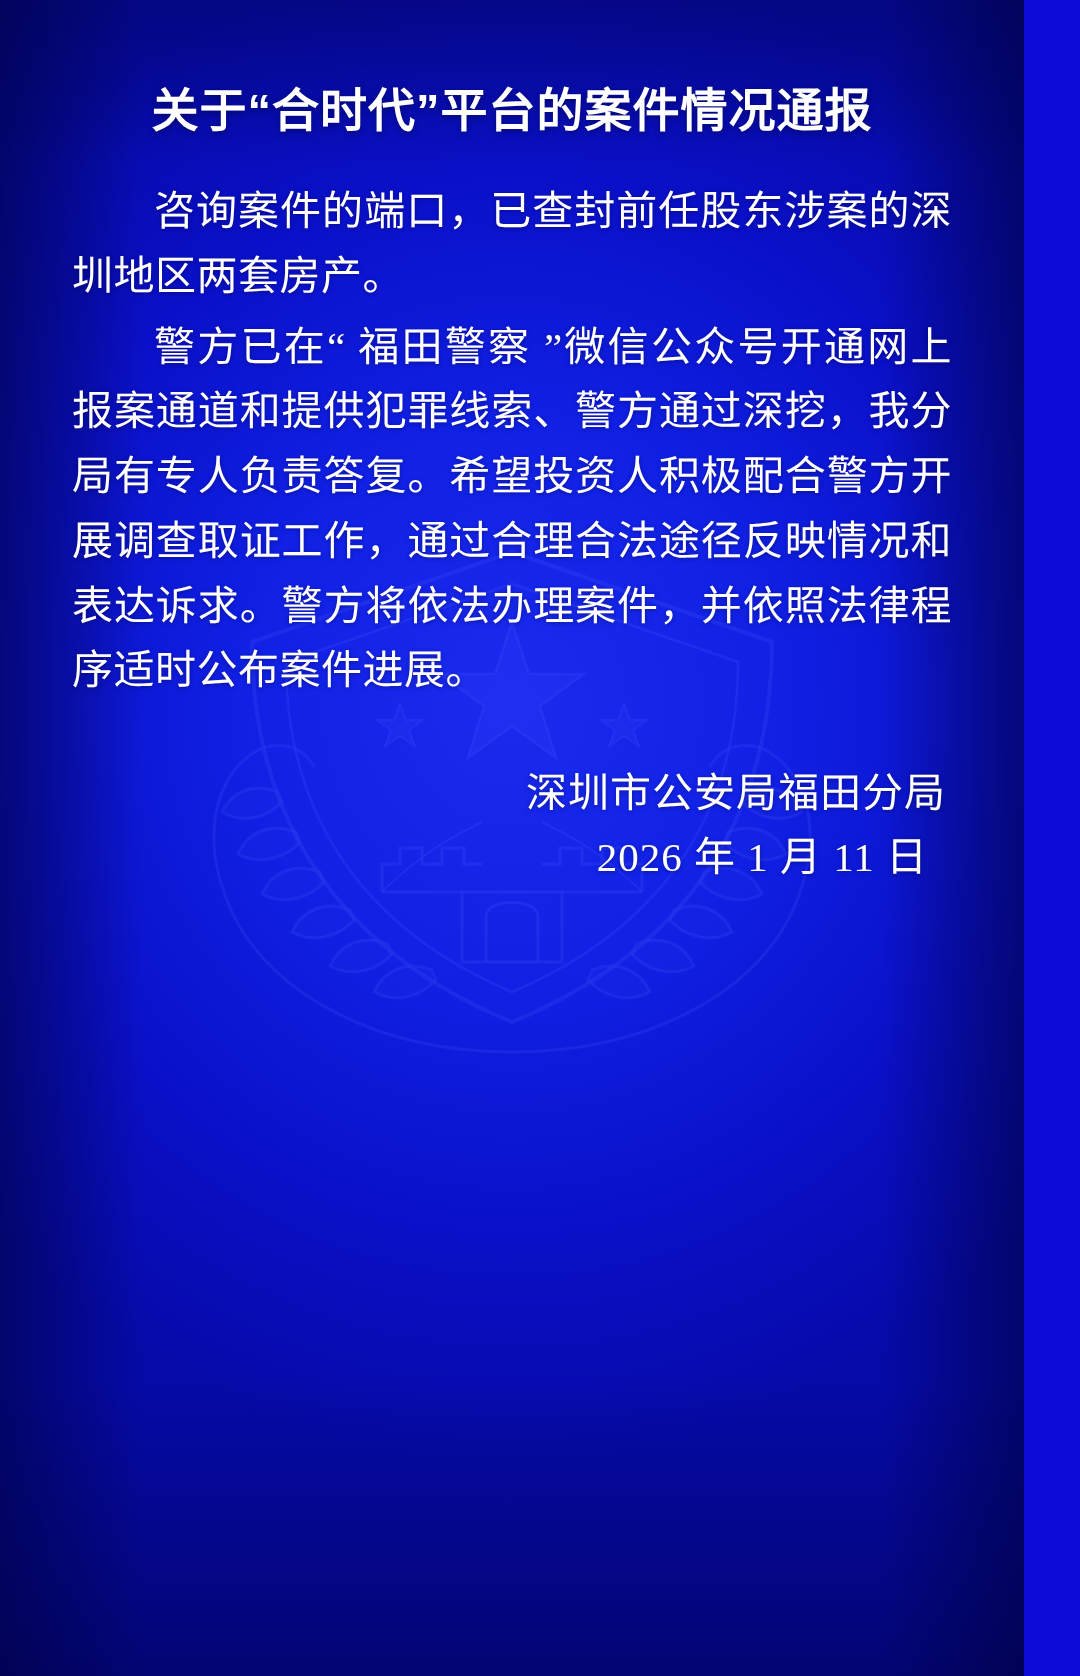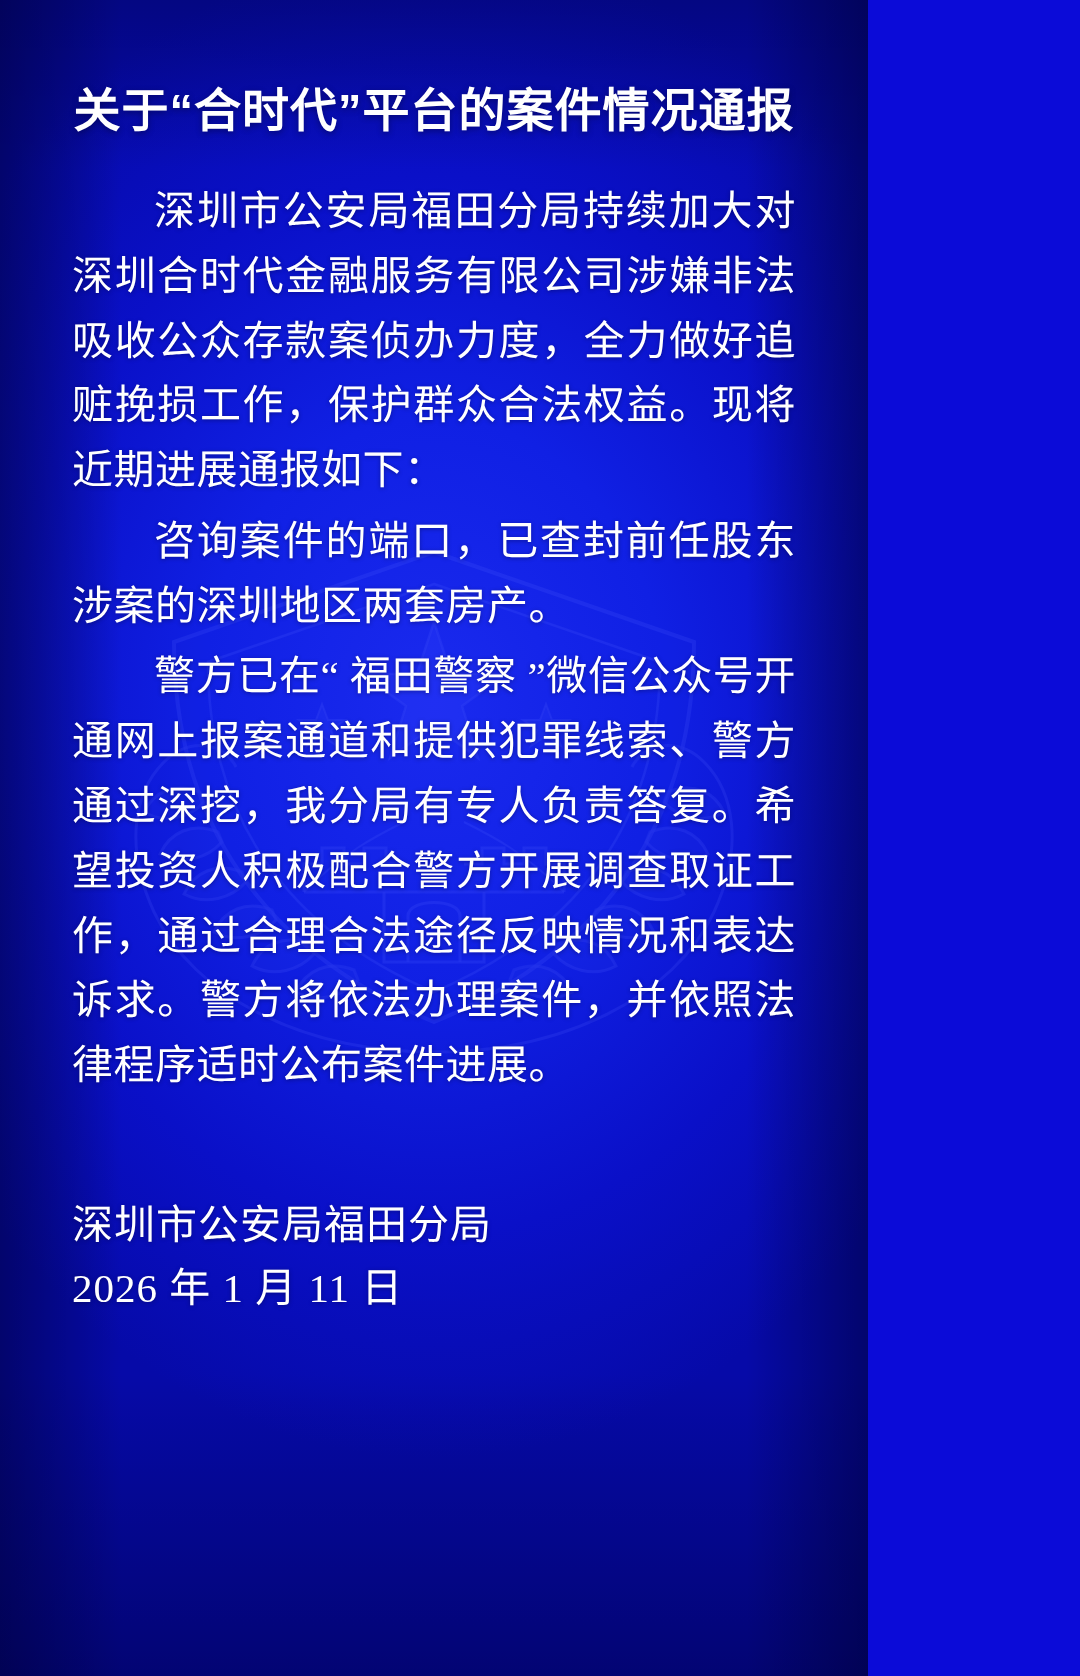--- a/index.html
+++ b/index.html
@@ -2,21 +2,21 @@
 <html lang="zh-CN"><head>
 <meta charset="utf-8">
 <style>
   html, body {
     margin: 0;
     padding: 0;
     background: #0b0bd8;
   }
   #page {
     position: relative;
-    width: 868px;
+    width: 1024px;
     height: 1676px;
     overflow: hidden;
     background:
       radial-gradient(ellipse 70% 45% at 50% 42%, #1a2af0 0%, #1020e4 38%, #0a10c8 70%, #060aa8 100%),
       linear-gradient(180deg, #0a12cf 0%, #0b16dd 30%, #0a12cc 65%, #060aa6 100%);
     font-family: "Liberation Serif", "DejaVu Serif", serif;
     color: #ffffff;
   }
   
   #page::after {
@@ -67,21 +67,22 @@
     font-size: 41px;
     line-height: 1.58;
     text-indent: 82px;
     letter-spacing: 0.5px;
     text-align: justify;
     text-justify: inter-ideograph;
     font-family: "Liberation Serif", "DejaVu Serif", serif;
     text-shadow: 0 1px 4px rgba(0,0,40,0.4);
   }
   .sign {
-    margin-top: 96px;
+    margin-top: 59px;
+    text-align: right;
     padding-right: 6px;
   }
   .sign div {
     font-size: 41px;
     line-height: 1.55;
     letter-spacing: 1px;
     text-shadow: 0 1px 4px rgba(0,0,40,0.4);
   }
   .sign .sign-date {
     padding-right: 18px;
@@ -130,21 +131,20 @@
         <path d="M300 400 C340 360 372 344 400 330" stroke-width="2"></path>
         <path d="M560 400 C520 360 488 344 460 330" stroke-width="2"></path>
       </g>
     </svg>
   </div>
 
   <div class="content">
     <h1 class="doc-title">关于“合时代”平台的案件情况通报</h1>
 
     <div class="body-text">
-      <p class="para">深圳市公安局福田分局持续加大对深圳合时代金融服务有限公司涉嫌非法吸收公众存款案侦办力度，全力做好追赃挽损工作，保护群众合法权益。现将近期进展通报如下：</p>
       <p class="para">咨询案件的端口，已查封前任股东涉案的深圳地区两套房产。</p>
       <p class="para">警方已在“ 福田警察 ”微信公众号开通网上报案通道和提供犯罪线索、警方通过深挖，我分局有专人负责答复。希望投资人积极配合警方开展调查取证工作，通过合理合法途径反映情况和表达诉求。警方将依法办理案件，并依照法律程序适时公布案件进展。</p>
     </div>
 
     <div class="sign">
       <div class="sign-org">深圳市公安局福田分局</div>
       <div class="sign-date">2026 年 1 月 11 日</div>
     </div>
   </div>
 

